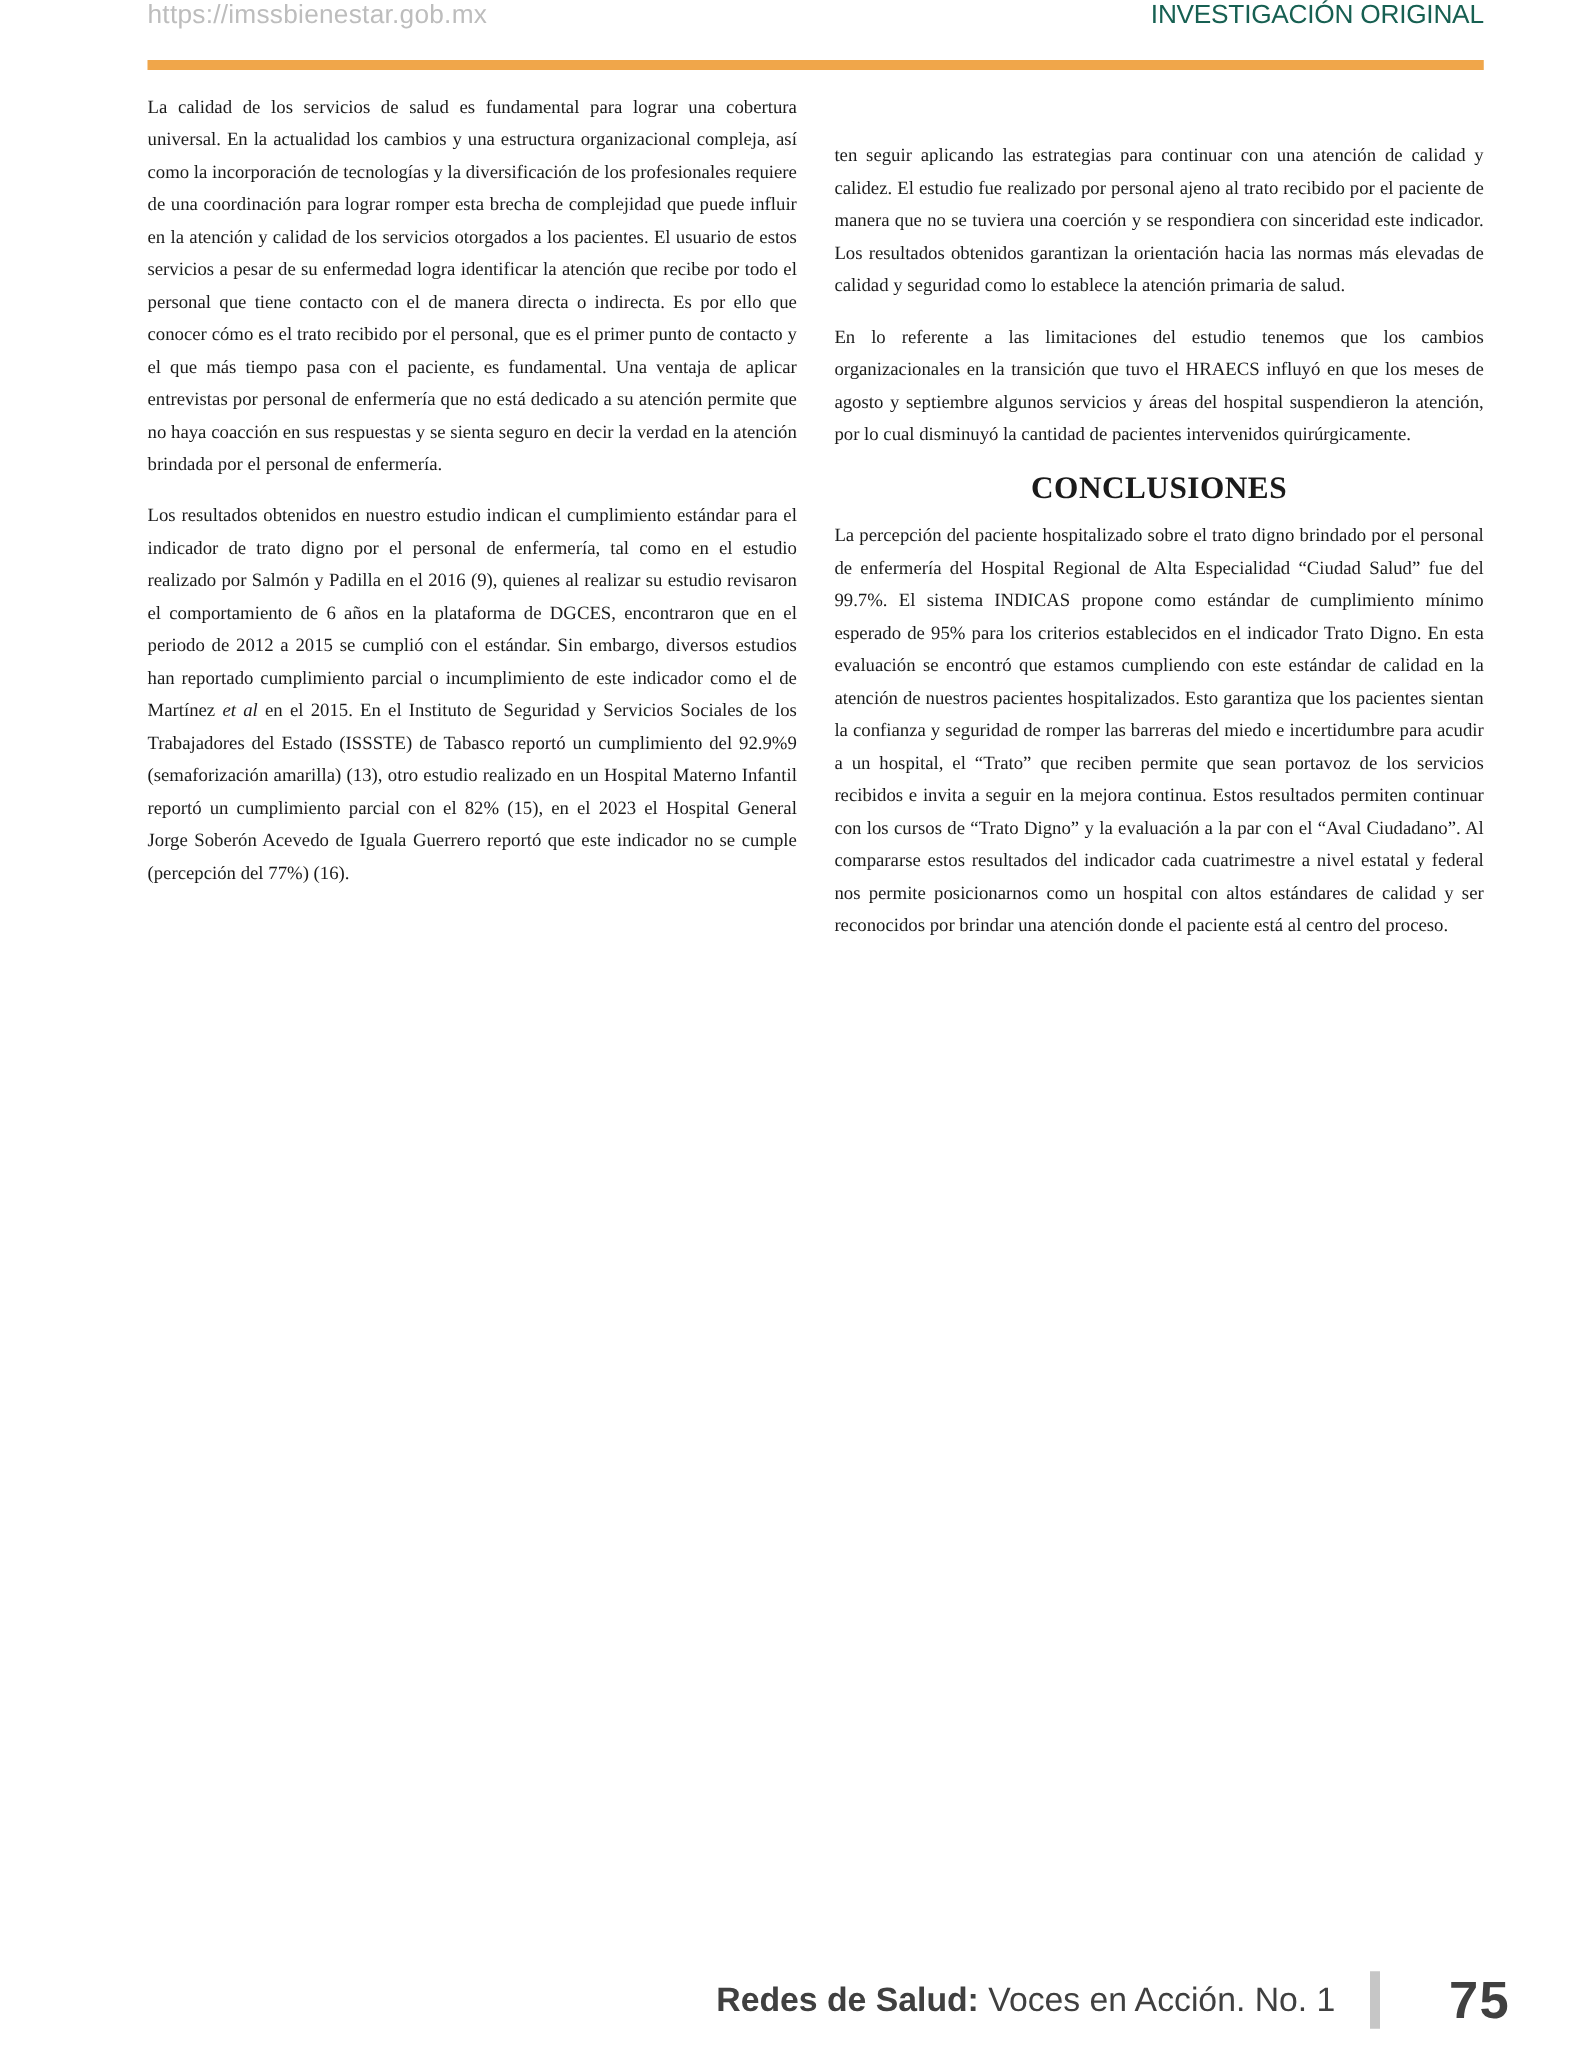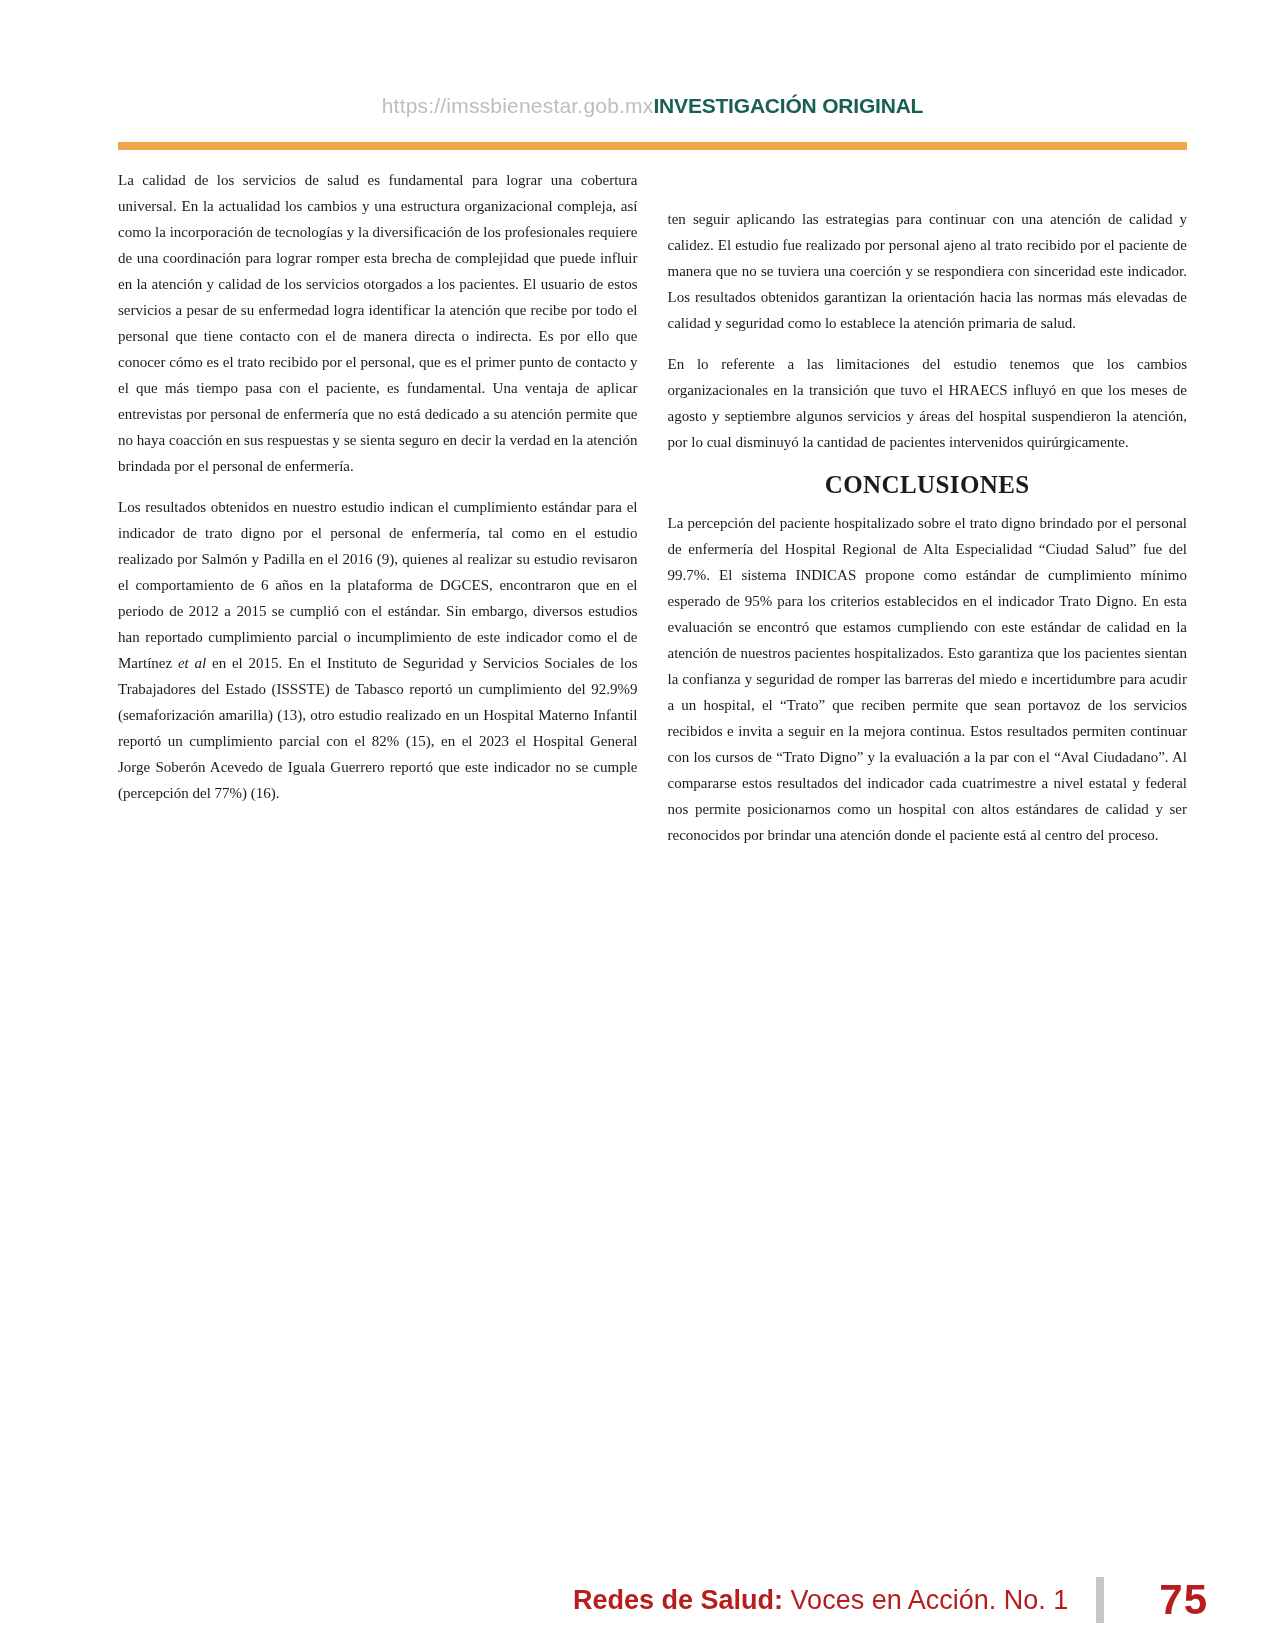--- a/index.html
+++ b/index.html
@@ -14,33 +14,32 @@
     color: #1b1b1b;
   }
   .content {
     position: absolute;
     left: 118px;
     top: 0;
     width: 1069px;
   }
   .header-row {
     display: flex;
-    justify-content: center;
+    justify-content: space-between;
     align-items: baseline;
-    padding-top: 94px;
     font-family: "Liberation Sans", sans-serif;
   }
   .header-url {
     font-size: 21px;
     color: #bdbdbd;
     letter-spacing: 0.2px;
   }
   .header-section {
     font-size: 21px;
-    font-weight: 700;
+    font-weight: 400;
     color: #176052;
     letter-spacing: -0.2px;
   }
   .rule {
     margin-top: 24px;
     height: 8px;
     background: #f0a64a;
   }
   .columns {
     display: flex;
@@ -70,21 +69,21 @@
   }
   p.body:last-child { margin-bottom: 0; }
   .italic { font-style: italic; font-family: Liberation Serif, serif; }
   .footer {
     position: absolute;
     right: 67px;
     bottom: 26px;
     display: flex;
     align-items: center;
     font-family: "Liberation Sans", sans-serif;
-    color: #b91c1c;
+    color: #404040;
   }
   .footer-journal {
     font-size: 27px;
     white-space: pre;
   }
   .footer-journal .bold { font-weight: 700; }
   .footer-bar {
     width: 8px;
     height: 46px;
     background: #c6c6c6;

